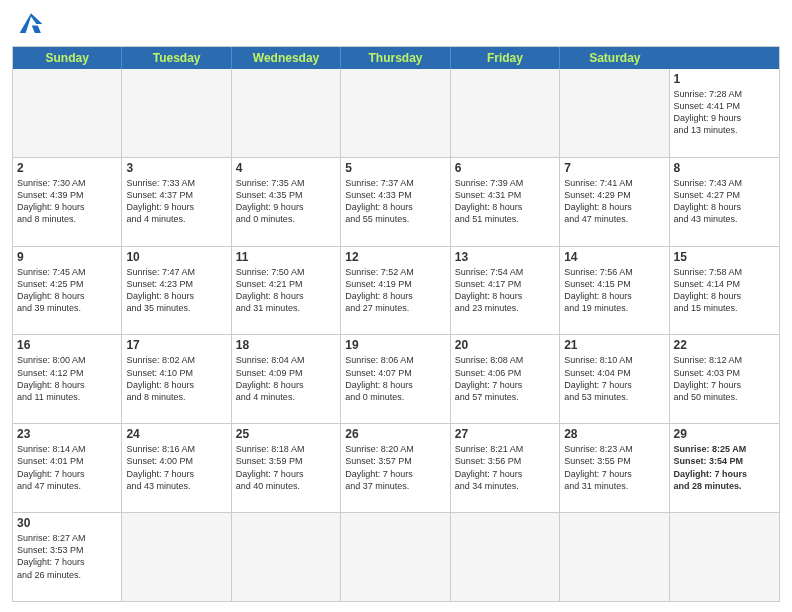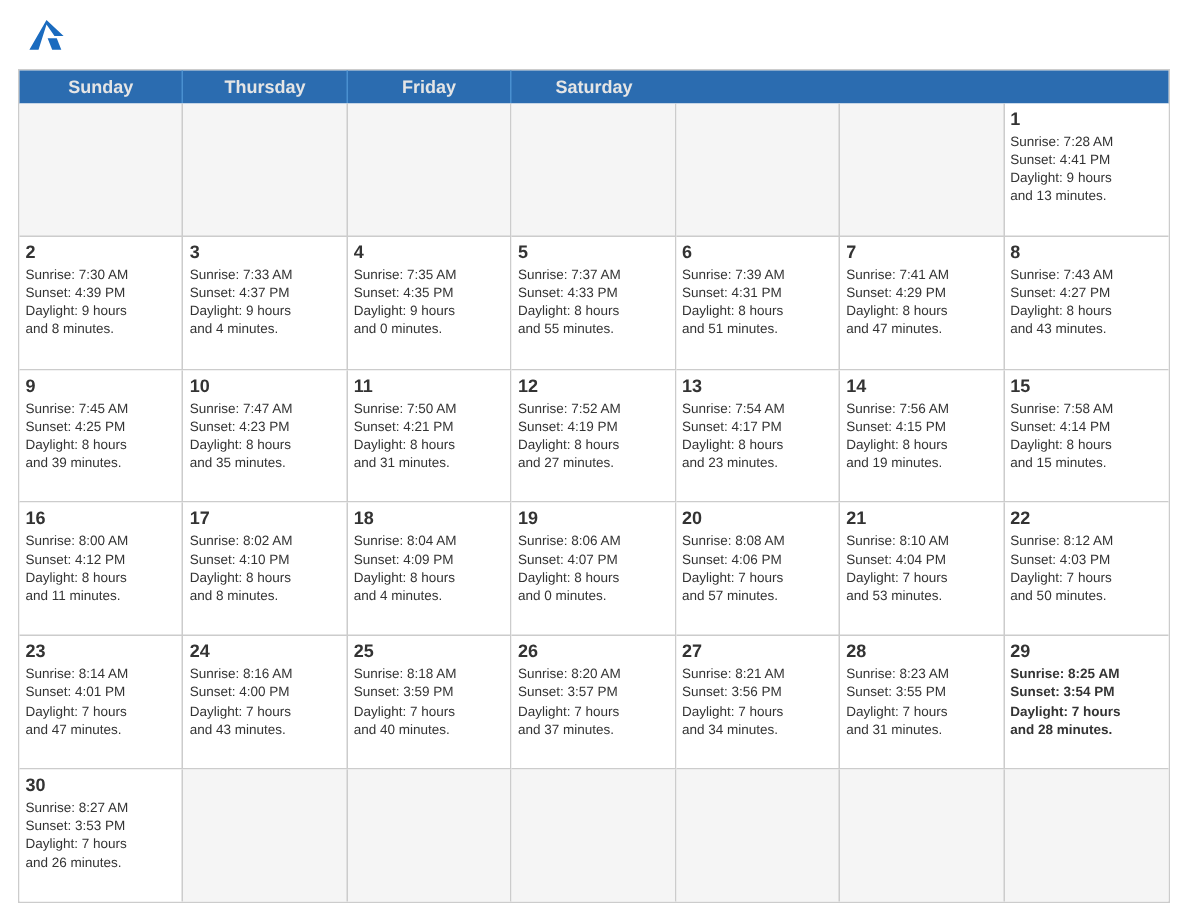--- a/index.html
+++ b/index.html
@@ -49,21 +49,21 @@
       display: flex;
       flex-direction: column;
       border: 1px solid #ccc;
     }
     .day-headers {
       display: grid;
       grid-template-columns: repeat(7, 1fr);
       background: #2b6cb0;
     }
     .day-header {
-      color: #e5e5e5;
+      color: #bef264;
       text-align: center;
       padding: 4px 2px;
       font-size: 12px;
       font-weight: bold;
       border-right: 1px solid #4a90d0;
     }
     .day-header:last-child {
       border-right: none;
     }
     .calendar-grid {
@@ -117,20 +117,22 @@
     </div>
     <div class="title-block">
       <div class="month-year"></div>
       <div class="location"></div>
     </div>
   </div>
 
   <div class="calendar">
     <div class="day-headers">
     <div class="day-header">Sunday</div>
+        <div class="day-header">Tuesday</div>
+        <div class="day-header">Wednesday</div>
         <div class="day-header">Thursday</div>
         <div class="day-header">Friday</div>
         <div class="day-header">Saturday</div>
       </div>
     <div class="calendar-grid">
     <div class="cell empty"></div>
         <div class="cell empty"></div>
         <div class="cell empty"></div>
         <div class="cell empty"></div>
         <div class="cell empty"></div>

